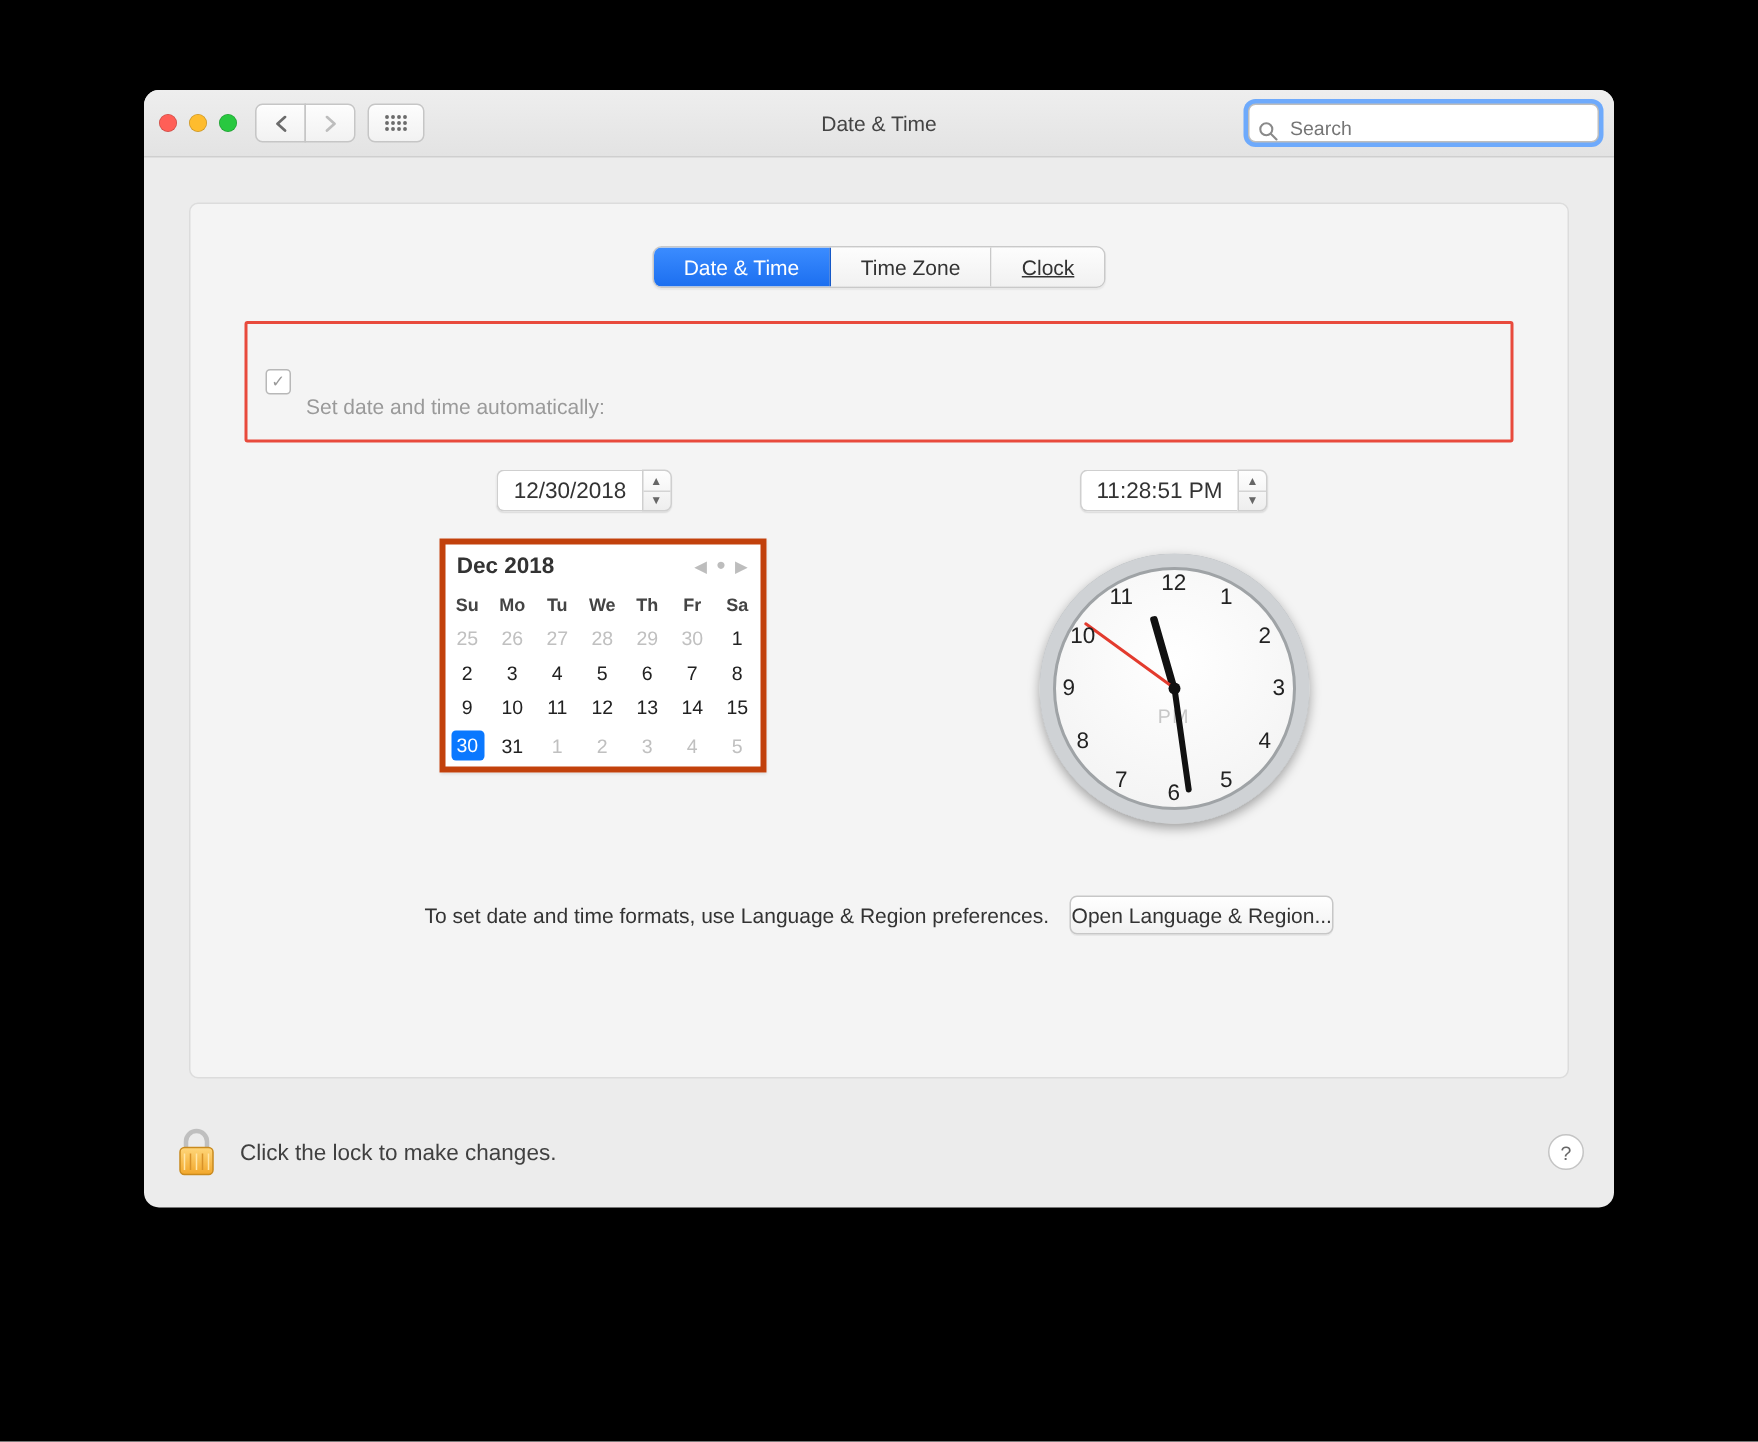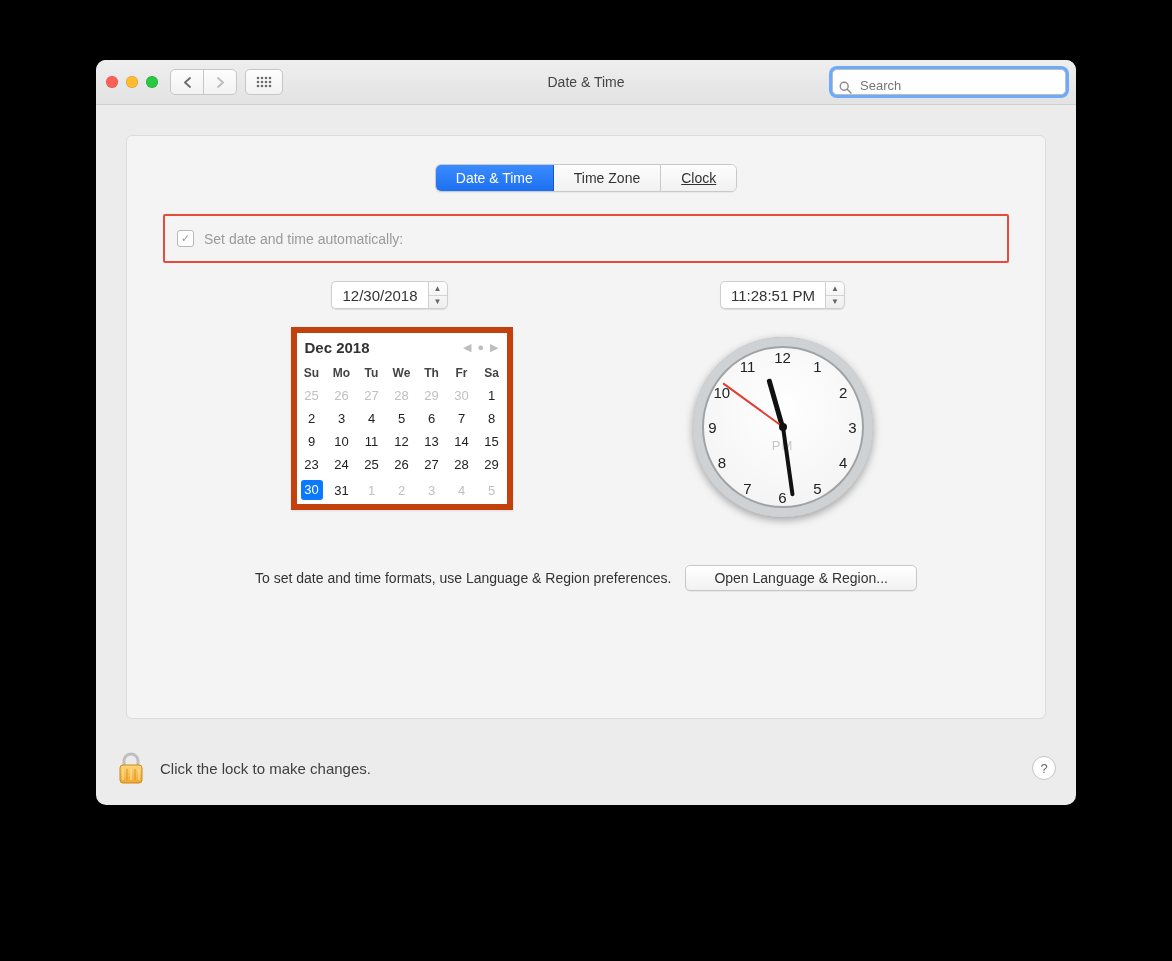--- a/index.html
+++ b/index.html
@@ -101,21 +101,21 @@
   .auto-row-wrap{
     border:2px solid var(--highlight);
     padding:14px 12px;border-radius:2px;margin:0 auto 18px;
   }
   .auto-row{display:flex;align-items:center;gap:10px;}
   .chk{
     width:15px;height:15px;border:1px solid #b8b8b8;border-radius:3px;
     background:#fff;display:inline-flex;align-items:center;justify-content:center;
     color:#9a9a9a;font-size:11px;
   }
-  .auto-label{color:var(--muted);}
+  .auto-label{color:var(--muted);margin-top:33px;}
   .combo{
     flex:1;display:flex;align-items:center;justify-content:space-between;
     border:1px solid #cfcfcf;border-radius:5px;background:#fbfbfb;
     padding:3px 6px 3px 8px;color:var(--muted);
   }
   .combo .arrow{font-size:11px;color:#777;}
 
   .columns{display:flex;gap:60px;justify-content:flex-start;padding:0 60px;}
   .col{flex:1;display:flex;flex-direction:column;align-items:center;}
 
@@ -131,21 +131,21 @@
   .stepper-field .stepper{
     width:18px;border:1px solid #cfcfcf;border-radius:0 5px 5px 0;
     background:linear-gradient(#fefefe,#eee);
     display:flex;flex-direction:column;
   }
   .stepper .up,.stepper .dn{flex:1;display:flex;align-items:center;justify-content:center;font-size:8px;color:#666;}
   .stepper .up{border-bottom:1px solid #d4d4d4;}
 
   
   .calendar{
-    width:210px;margin-top:18px;border:6px solid #c2410c;background:#fff;
+    width:210px;margin-top:18px;border:4px solid #c2410c;background:#fff;
     box-shadow:0 1px 2px rgba(0,0,0,.1);
     margin-left:24px;
   }
   .cal-head{display:flex;align-items:center;justify-content:space-between;padding:6px 8px;}
   .cal-head .month{font-weight:700;font-size:15px;}
   .cal-head .navbtns{display:flex;gap:6px;color:#bdbdbd;font-size:11px;}
   .cal-grid{width:100%;border-collapse:collapse;}
   .cal-grid th{font-weight:600;font-size:12px;color:#444;padding:4px 0;width:14.28%;}
   .cal-grid td{text-align:center;font-size:13px;padding:4px 0;color:#222;}
   .cal-grid td.other{color:#c0c0c0;}
@@ -178,21 +178,21 @@
   }
 
   
   .footer-row{
     display:flex;align-items:center;justify-content:center;gap:14px;
     margin-top:48px;
   }
   .push-btn{
     border:1px solid #c7c7c7;border-radius:5px;
     background:linear-gradient(#ffffff,#f1f1f1);
-    padding:4px 28px;font-size:14px;color:#333;
+    padding:4px 0;font-size:14px;color:#333;
     box-shadow:0 1px 0 rgba(0,0,0,.05);
   }
 
   
   .lock-row{
     display:flex;align-items:center;gap:14px;padding:8px 20px 20px;
   }
   .lock-row .msg{font-size:15px;color:#404040;}
   .help{
     margin-left:auto;width:22px;height:22px;border-radius:50%;
@@ -328,29 +328,20 @@
                   <tr>
                     <td>9</td>
                     <td>10</td>
                     <td>11</td>
                     <td>12</td>
                     <td>13</td>
                     <td>14</td>
                     <td>15</td>
                   </tr>
                   <tr>
-                    <td>23</td>
-                    <td>24</td>
-                    <td>25</td>
-                    <td>26</td>
-                    <td>27</td>
-                    <td>28</td>
-                    <td>29</td>
-                  </tr>
-                  <tr>
                     <td><span class="sel">30</span></td>
                     <td>31</td>
                     <td class="other">1</td>
                     <td class="other">2</td>
                     <td class="other">3</td>
                     <td class="other">4</td>
                     <td class="other">5</td>
                   </tr>
                 </tbody>
             </table>

